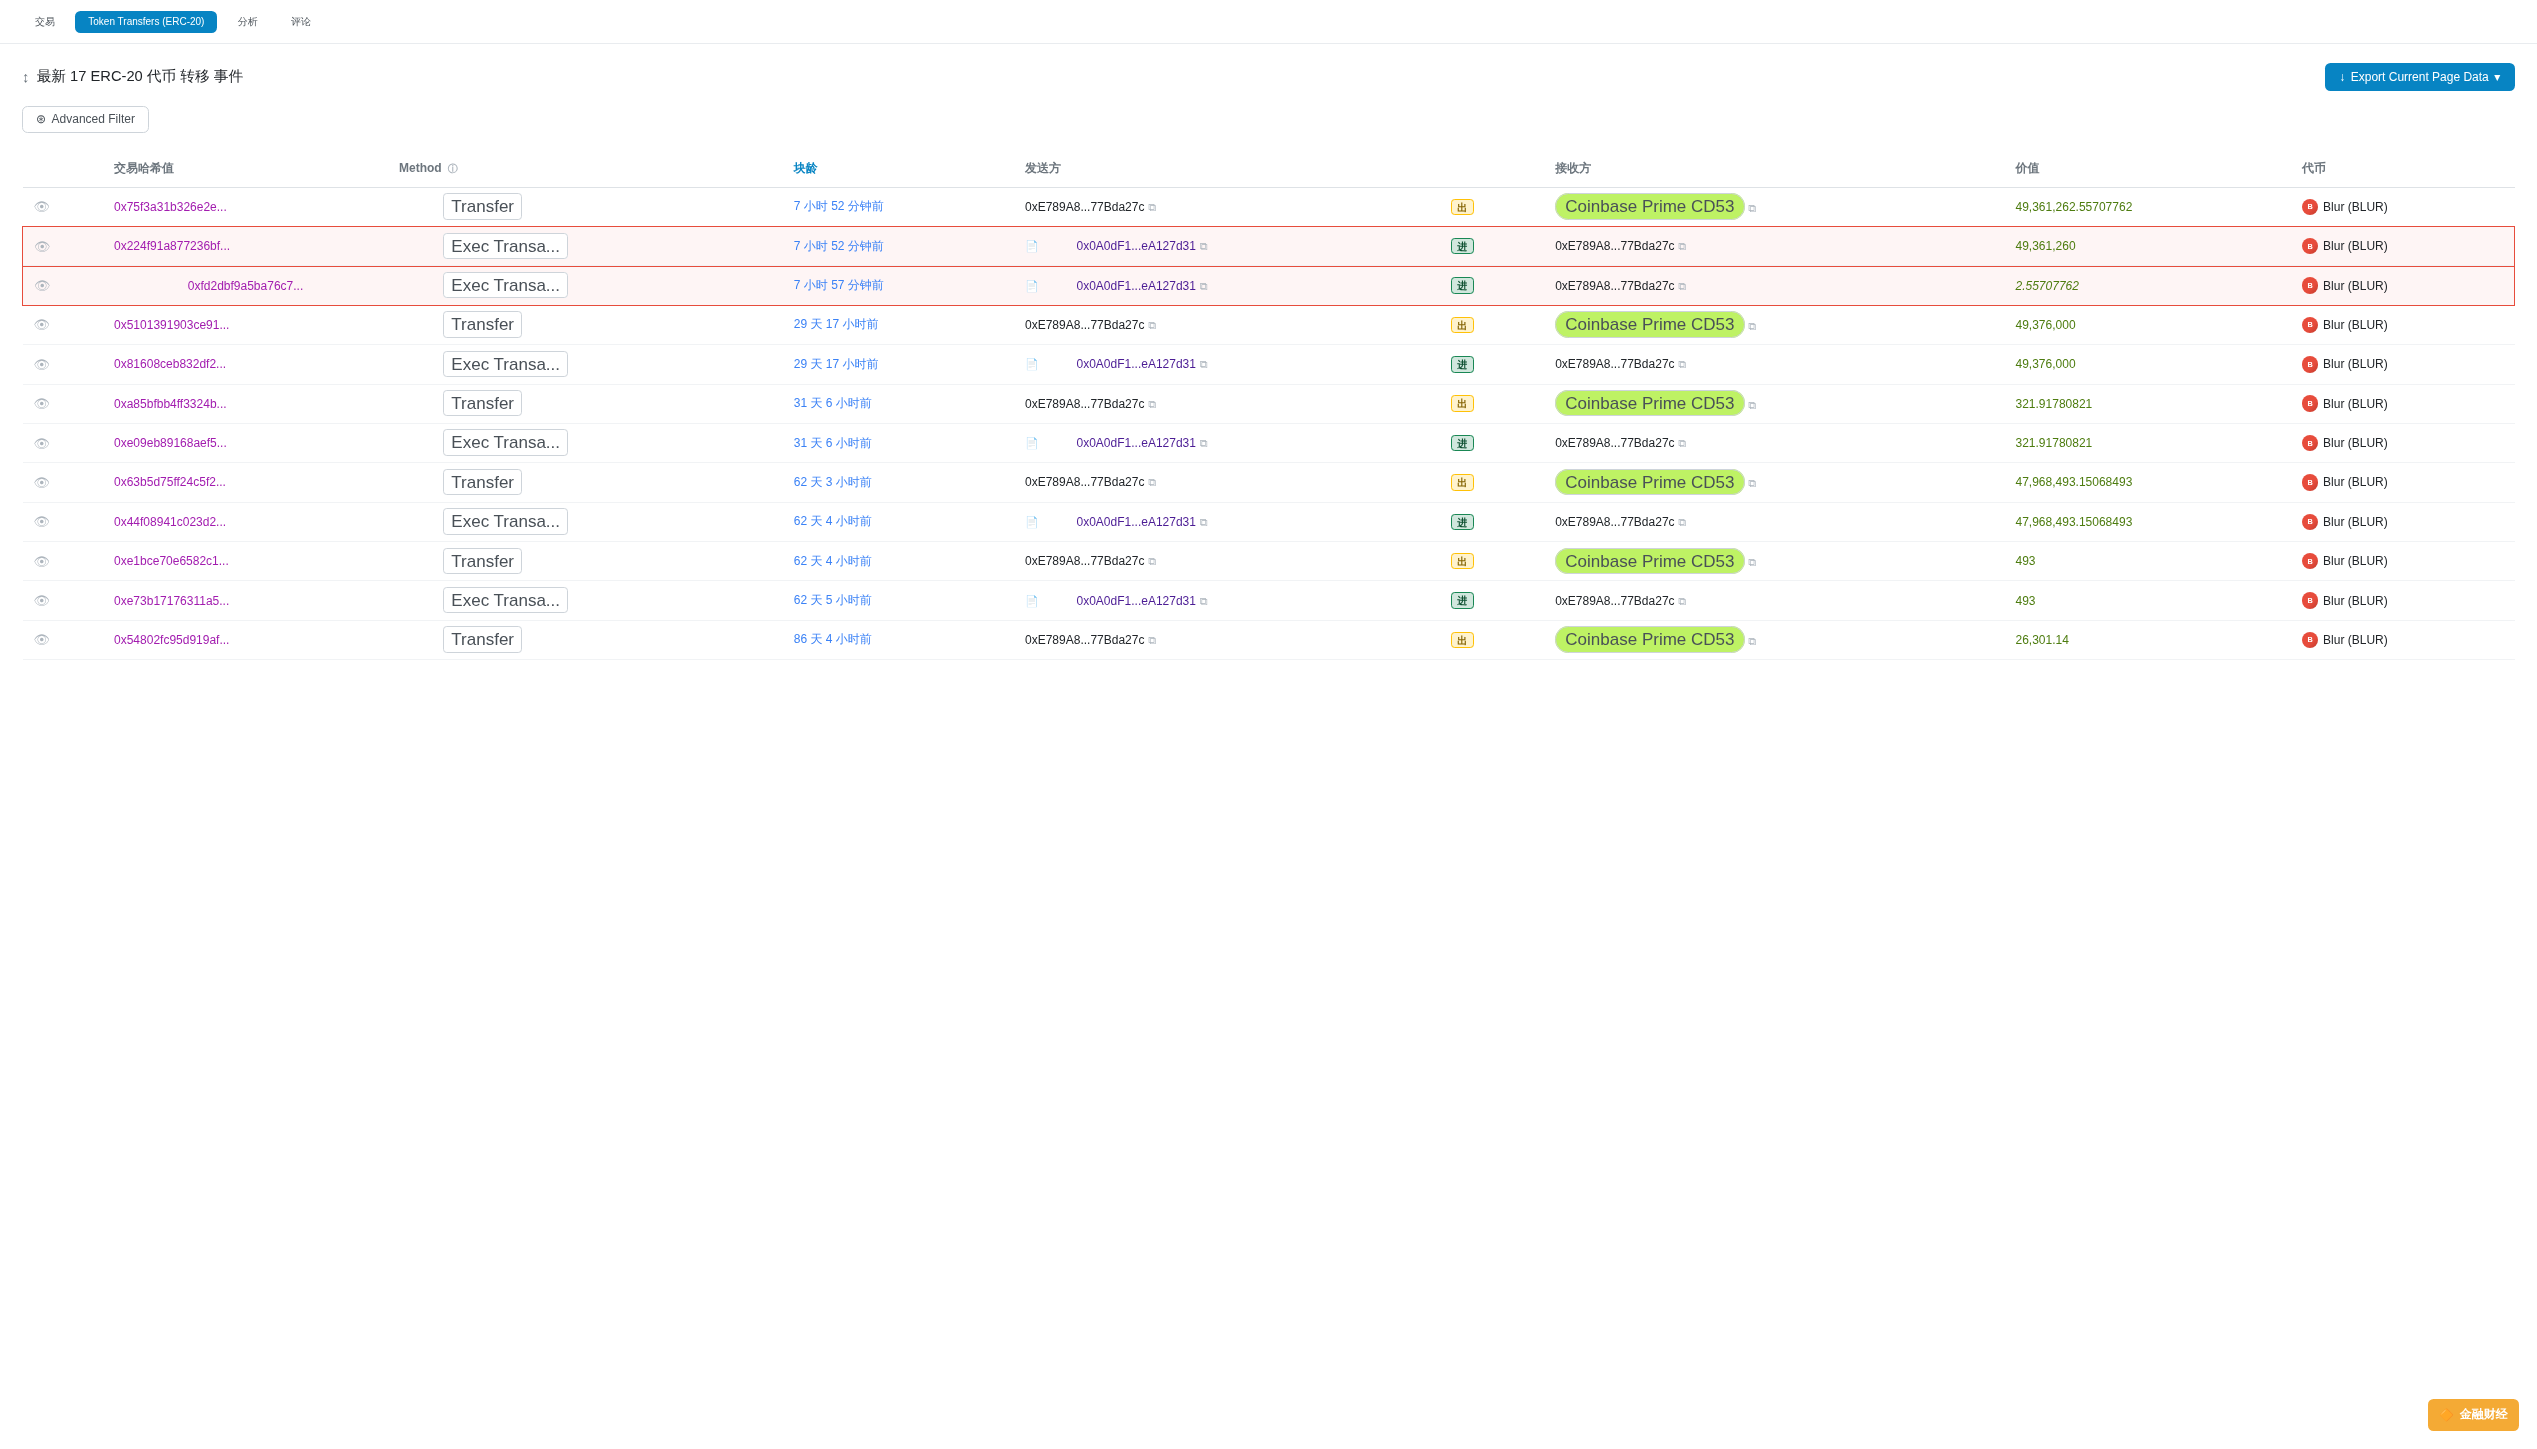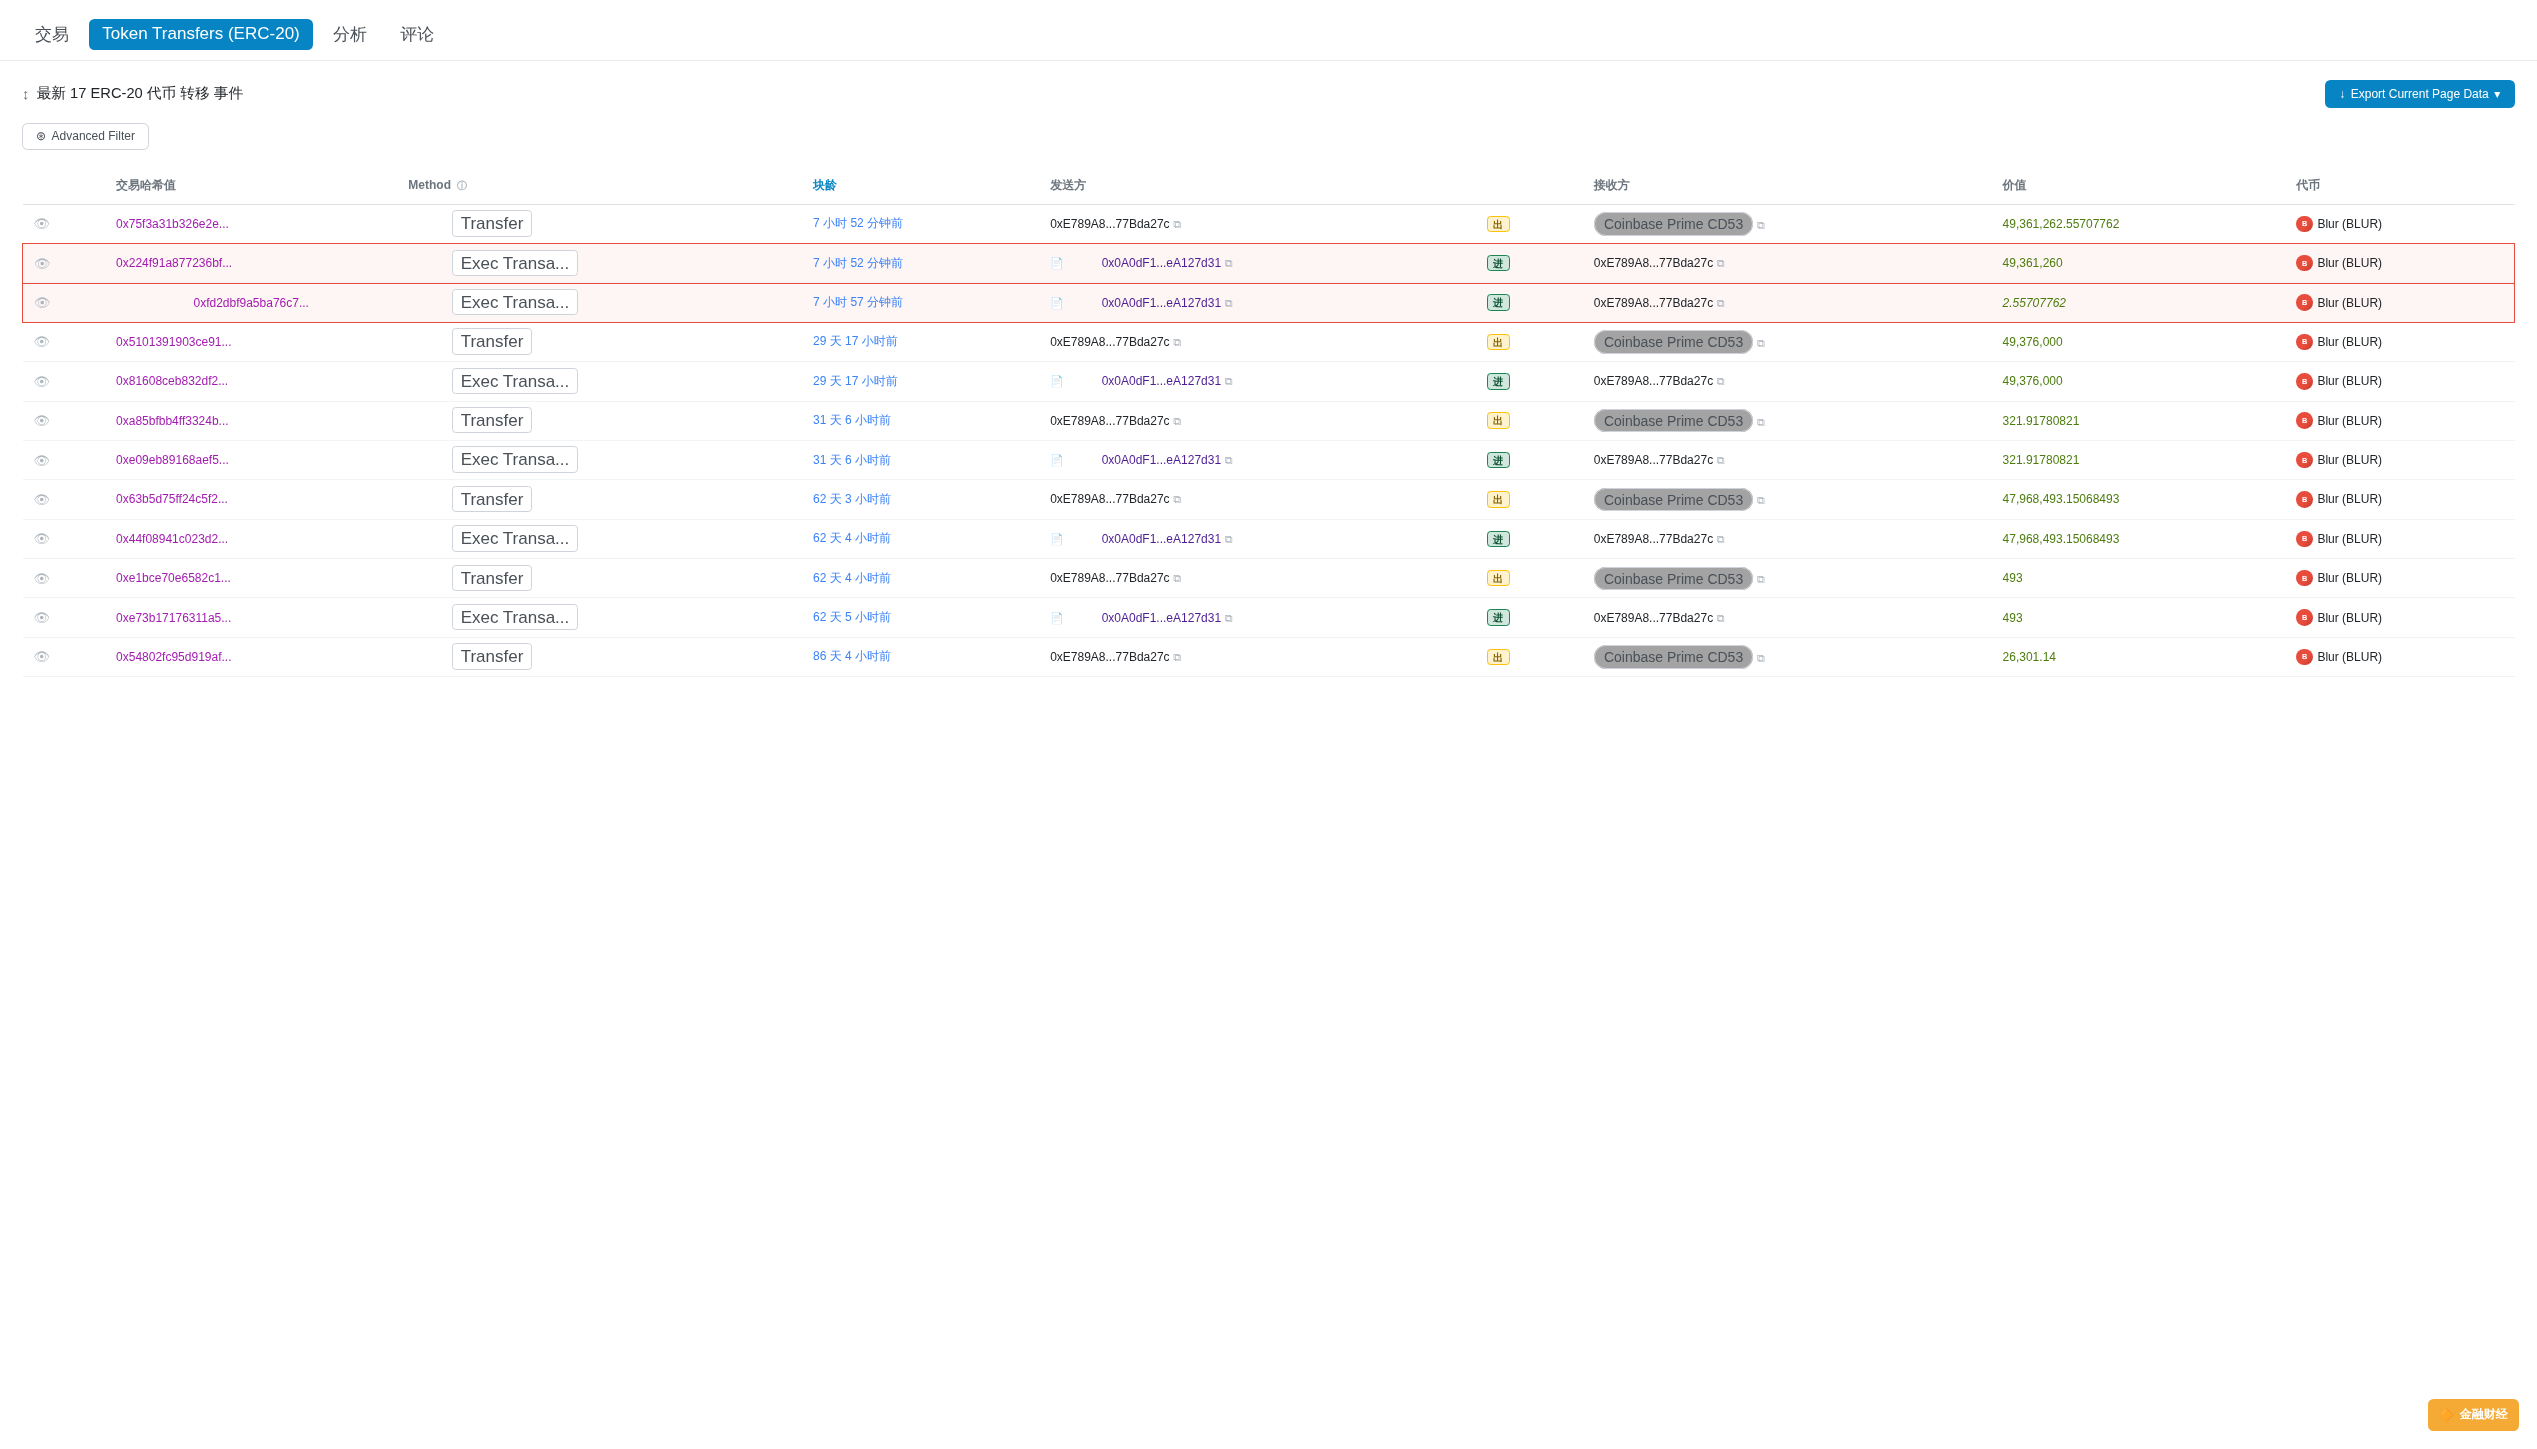--- a/index.html
+++ b/index.html
@@ -15,25 +15,24 @@
       display: flex;
       align-items: center;
       padding: 9.2px 22px;
       border-bottom: 0.9px solid #e9ecef;
       gap: 7.3px;
     }
     .nav-item {
       padding: 5.5px 13px;
       border-radius: 5.5px;
       cursor: pointer;
-      font-size: 17px;
+      font-size: 10px;
       color: #495057;
       background: transparent;
       border: none;
-      margin-top: 8px;
     }
     .nav-item.active {
       background: #0784c3;
       color: #fff;
       font-weight: 500;
     }
 
     
     .main {
       padding: 18.3px 22px;
@@ -170,23 +169,23 @@
       padding: 1.8px 5.5px;
       font-size: 10px;
       font-weight: 600;
       margin: 0 3.7px;
     }
 
     .coinbase-badge {
       border: 0.9px solid #ced4da;
       border-radius: 18.3px;
       padding: 2.7px 9.2px;
-      font-size: 14px;
+      font-size: 17px;
       color: #495057;
-      background: #a3a3a3;
+      background: #bef264;
     }
 
     .value-text {
       color: #4d7c0f;
     }
 
     .token-badge {
       display: flex;
       align-items: center;
       gap: 4.6px;

